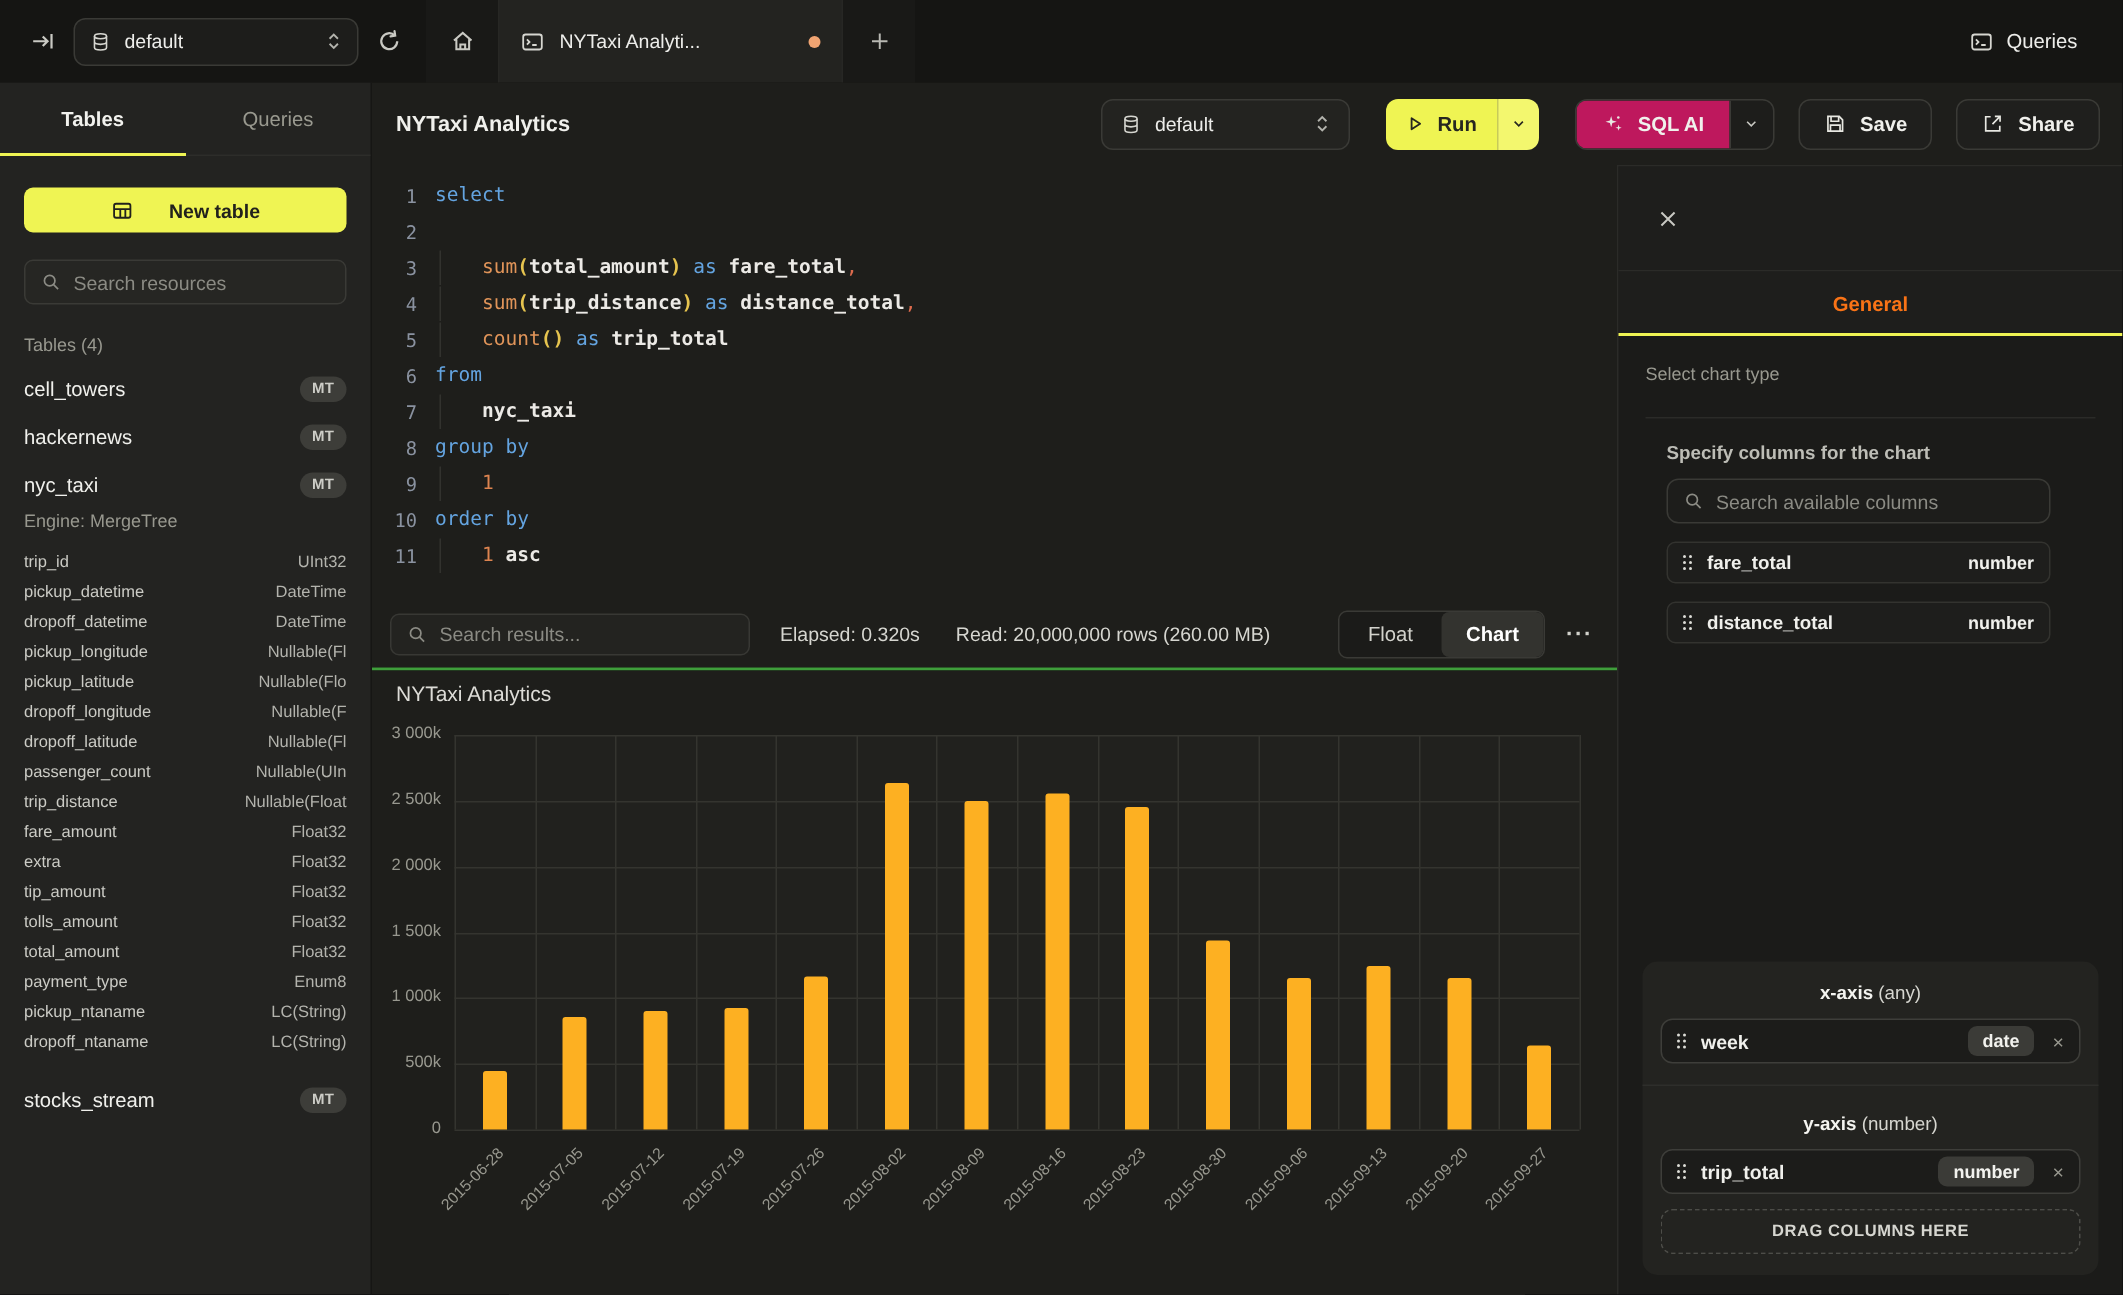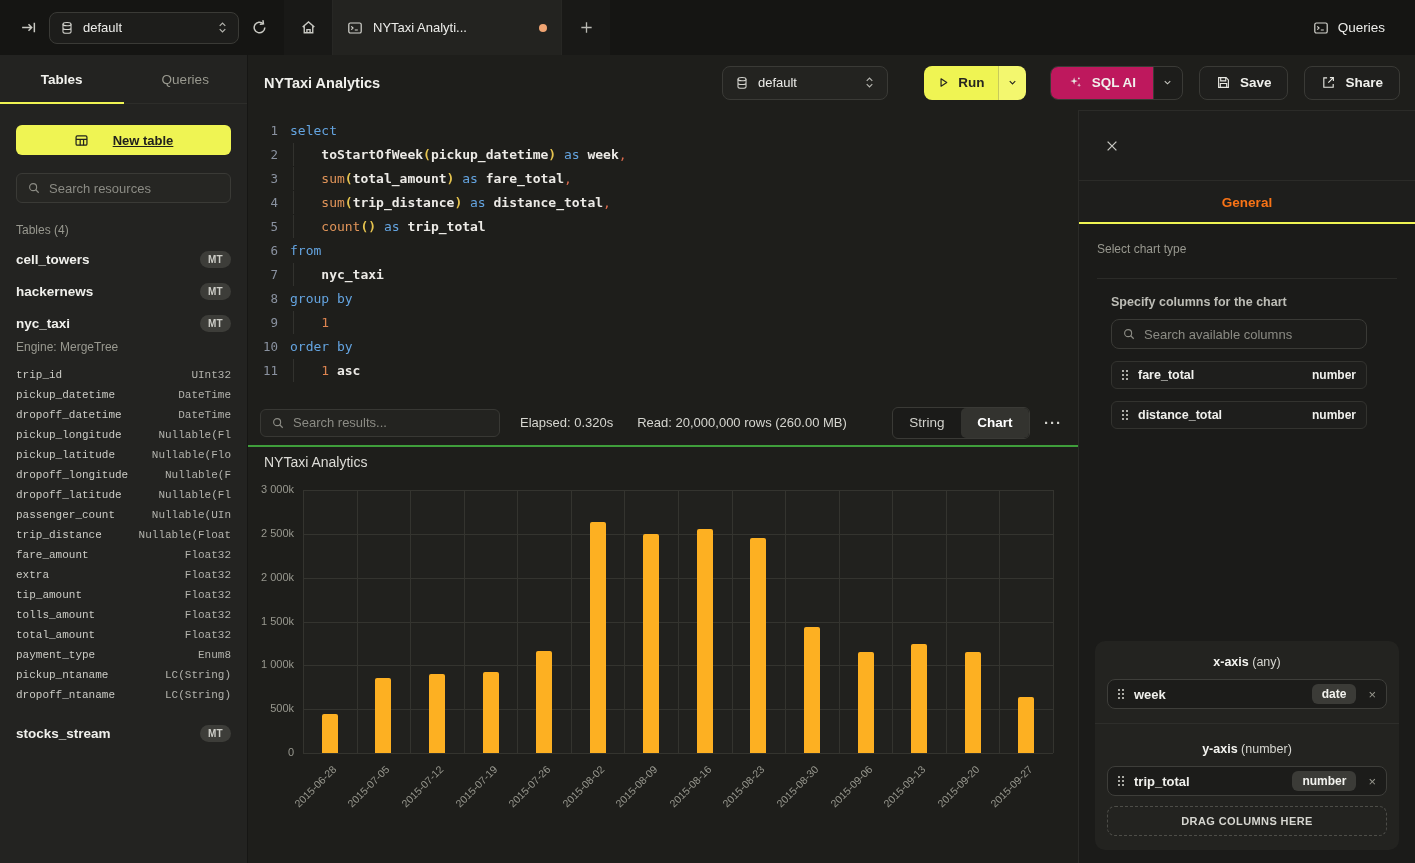--- a/index.html
+++ b/index.html
@@ -23,39 +23,39 @@
   .topbar-fill{flex:1;}
   .queries-btn{display:flex;align-items:center;gap:9px;color:#ededea;font-size:13.5px;padding:0 30px 0 10px;}
 
   
   .sidebar{position:absolute;left:0;top:55px;width:248px;height:808px;background:#232321;border-right:1px solid #161614;box-sizing:border-box;}
   .side-tabs{height:48px;display:flex;border-bottom:1px solid #2d2d2a;}
   .side-tab{flex:1;display:flex;align-items:center;justify-content:center;font-size:13.5px;color:#99998f;position:relative;cursor:pointer;}
   .side-tab.active{color:#f2f2ee;font-weight:700;}
   .side-tab.active::after{content:"";position:absolute;left:0;right:0;bottom:-1px;height:2px;background:#eff453;}
   .side-body{padding:21px 16px 0;}
-  .new-table{height:30px;background:#eff453;border-radius:6px;display:flex;align-items:center;justify-content:center;gap:24px;color:#21211c;font-size:13px;font-weight:600;cursor:pointer;text-decoration:underline;}
+  .new-table{height:30px;background:#eff453;border-radius:6px;display:flex;align-items:center;justify-content:center;gap:24px;color:#21211c;font-size:13px;font-weight:600;cursor:pointer;}
   .side-search{margin-top:18px;height:28px;border:1px solid #3a3a36;border-radius:6px;display:flex;align-items:center;gap:8px;padding:0 10px;color:#8b8b84;font-size:13px;background:#262623;}
   .section-label{margin-top:20px;font-size:12px;color:#98988f;}
   .table-row{height:32px;display:flex;align-items:center;justify-content:space-between;cursor:pointer;}
-  .table-name{font-size:13.5px;font-weight:700;color:#f0f0ec;}
+  .table-name{font-size:13.5px;font-weight:400;color:#f0f0ec;}
   .mt-badge{background:#3d3d39;color:#cdcdc7;font-size:10px;font-weight:700;padding:3px 8px;border-radius:9px;letter-spacing:.3px;}
   .engine-label{font-size:12px;color:#98988f;margin:1px 0 11px;}
-  .col-row{height:20px;display:flex;justify-content:space-between;align-items:center;font-family:Liberation Mono, monospace;font-size:11px;}
+  .col-row{height:20px;display:flex;justify-content:space-between;align-items:center;font-family:Liberation Sans, sans-serif;font-size:11px;}
   .col-name{color:#cbcbc5;}
   .col-type{color:#b3b3ad;}
   .stocks-gap{height:12px;}
 
   
   .main-header{position:absolute;left:248px;top:55px;width:1167px;height:55px;background:#1e1e1b;display:flex;align-items:center;padding:0 15px 0 16px;box-sizing:border-box;}
   .page-title{font-size:14.5px;font-weight:600;color:#f0f0ec;}
   .hdr-right{margin-left:auto;display:flex;align-items:center;}
   .hdr-select{width:166px;height:34px;border:1px solid #3a3a36;border-radius:8px;background:#232320;display:flex;align-items:center;gap:9px;padding:0 12px;box-sizing:border-box;cursor:pointer;}
   .hdr-select .lbl{flex:1;font-size:13px;color:#ededea;}
-  .run-btn{margin-left:36px;height:34px;border-radius:8px;overflow:hidden;display:flex;cursor:pointer;}
+  .run-btn{margin-left:24px;height:34px;border-radius:8px;overflow:hidden;display:flex;cursor:pointer;}
   .run-main{width:74px;background:#eff453;display:flex;align-items:center;justify-content:center;gap:8px;color:#262620;font-size:13.5px;font-weight:600;}
   .run-caret{width:27px;background:#f3f76e;border-left:1px solid rgba(0,0,0,.18);display:flex;align-items:center;justify-content:center;color:#262620;}
   .sqlai-btn{margin-left:24px;height:34px;border:1px solid #3a3a36;border-radius:8px;overflow:hidden;display:flex;cursor:pointer;box-sizing:border-box;background:#1d1d1b;}
   .sqlai-main{width:102px;background:#be185d;display:flex;align-items:center;justify-content:center;gap:9px;color:#f0f0ec;font-size:13.5px;font-weight:600;}
   .sqlai-caret{width:28px;display:flex;align-items:center;justify-content:center;color:#c9c9c3;border-left:1px solid #3a3a36;}
   .ghost-btn{margin-left:16px;height:34px;border:1px solid #3a3a36;border-radius:8px;background:#1f1f1d;display:flex;align-items:center;justify-content:center;gap:9px;padding:0 16px;color:#f0f0ec;font-size:13.5px;font-weight:600;box-sizing:border-box;cursor:pointer;}
 
   
   .editor{position:absolute;left:248px;top:110px;width:830px;height:290px;background:#1e1e1b;padding-top:8px;box-sizing:border-box;}
   .code-line{height:24px;display:flex;align-items:center;}
@@ -379,21 +379,20 @@
 </div>
 
 <div class="editor">
   <div>
       <div class="code-line">
         <span class="gutter">1</span>
         <span class="code"><span class="tk-kw">select</span></span>
       </div>
       <div class="code-line indented">
         <span class="gutter">2</span>
-        <span class="code"><span class="tk-sp">    </span><span class="tk-fn">toStartOfWeek</span><span class="tk-par">(</span><span class="tk-id">pickup_datetime</span><span class="tk-par">)</span><span class="tk-kw"> as </span><span class="tk-id">week</span><span class="tk-punc">,</span></span>
       </div>
       <div class="code-line indented">
         <span class="gutter">3</span>
         <span class="code"><span class="tk-sp">    </span><span class="tk-agg">sum</span><span class="tk-par">(</span><span class="tk-id">total_amount</span><span class="tk-par">)</span><span class="tk-kw"> as </span><span class="tk-id">fare_total</span><span class="tk-punc">,</span></span>
       </div>
       <div class="code-line indented">
         <span class="gutter">4</span>
         <span class="code"><span class="tk-sp">    </span><span class="tk-agg">sum</span><span class="tk-par">(</span><span class="tk-id">trip_distance</span><span class="tk-par">)</span><span class="tk-kw"> as </span><span class="tk-id">distance_total</span><span class="tk-punc">,</span></span>
       </div>
       <div class="code-line indented">
@@ -434,21 +433,21 @@
           <circle cx="7" cy="7" r="4"></circle>
           <path d="M10 10l3.4 3.4"></path>
         </svg>
     </span>
     <span>Search results...</span>
   </div>
   <span class="meta">Elapsed: 0.320s</span>
   <span class="meta">Read: 20,000,000 rows (260.00 MB)</span>
   <div class="view-toggle">
     <div class="toggle-seg">
-        <span>String</span>
+        <span>Float</span>
       </div>
     <div class="toggle-seg active">
         <span>Chart</span>
       </div>
   </div>
   <span class="more-btn">···</span>
 </div>
 <div class="green-rule"></div>
 
 <div class="chart-panel">

